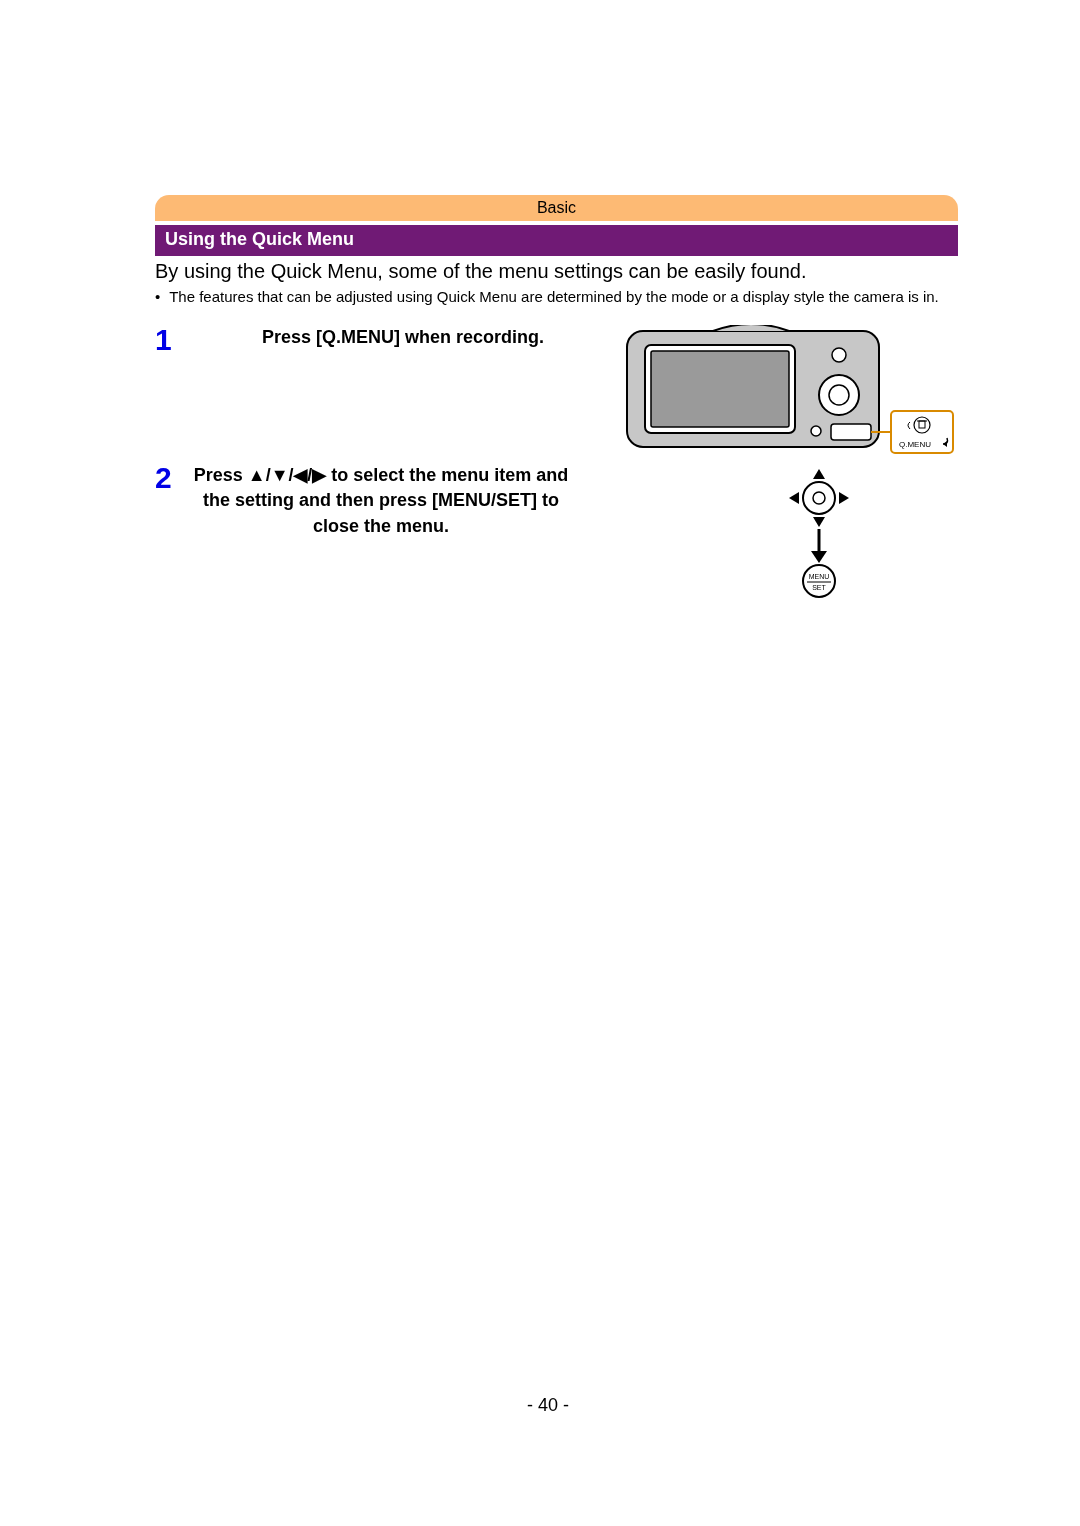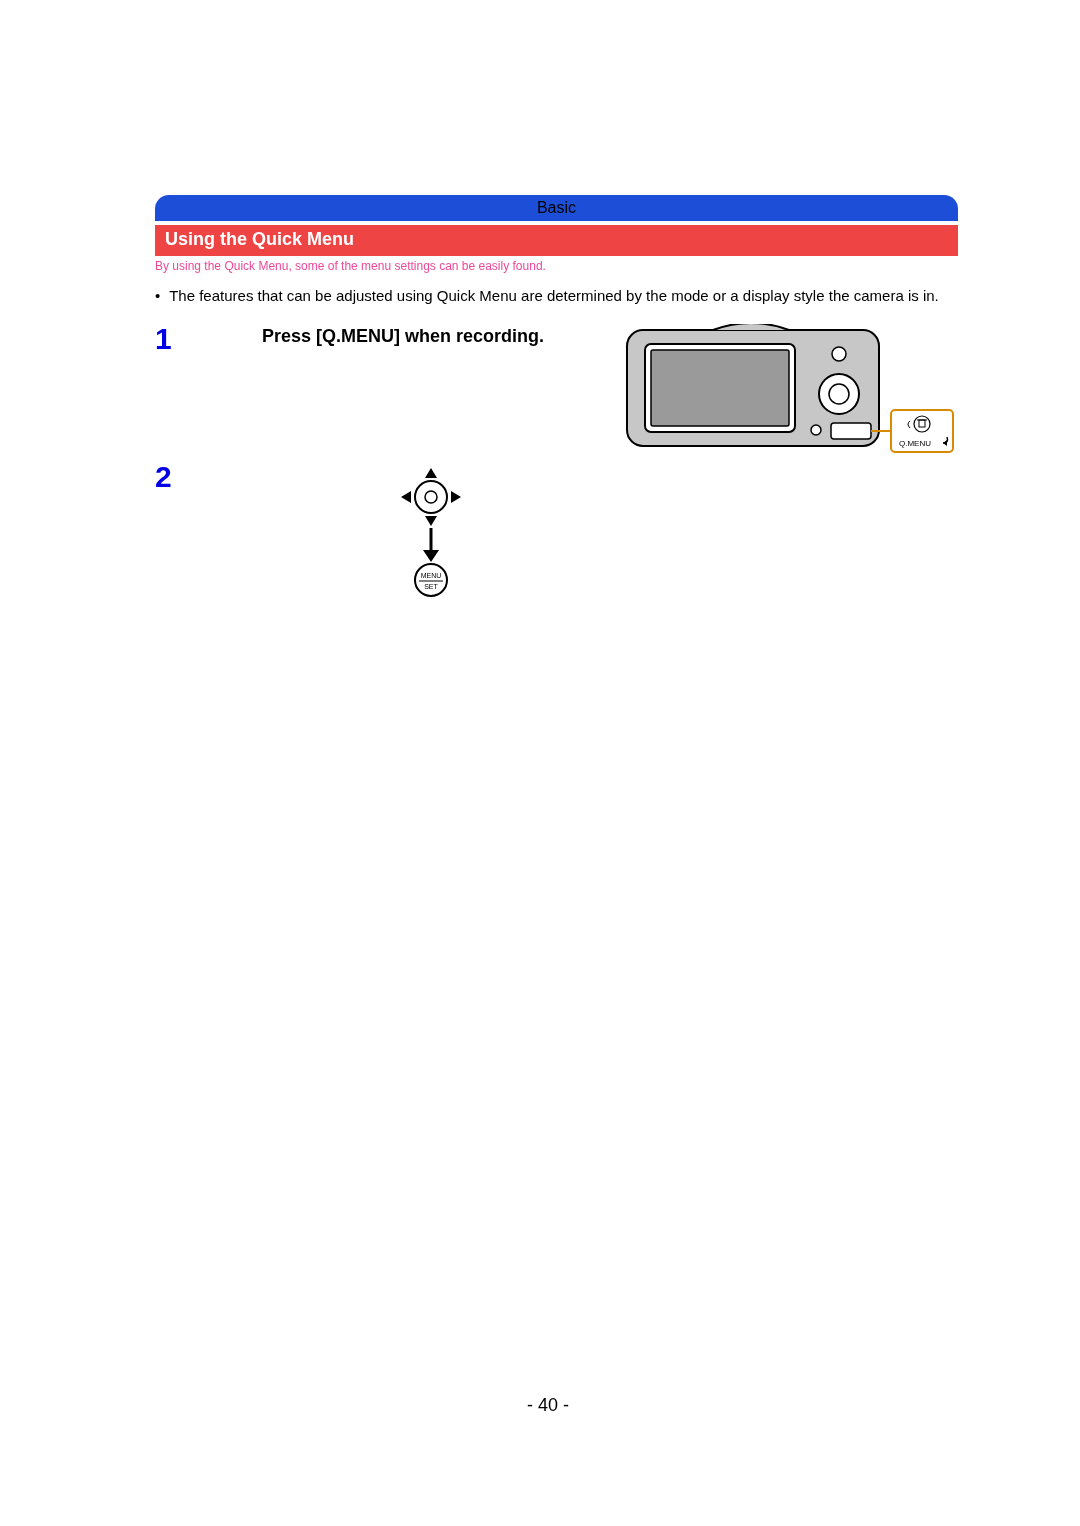--- a/index.html
+++ b/index.html
@@ -13,53 +13,53 @@
     height: 1526px;
     position: relative;
     box-sizing: border-box;
     padding: 190px 122px 80px 155px;
   }
   .header-strip {
     position: absolute;
     left: 155px; right: 122px;
     top: 195px;
     height: 26px;
-    background: #1d4ed8;
+    background: #fdba74;
     border-top-left-radius: 14px;
     border-top-right-radius: 14px;
     text-align: center;
     color: #000;
     font-size: 16px;
     line-height: 26px;
   }
   .title-bar {
     position: absolute;
     left: 155px; right: 122px;
     top: 225px;
-    background: #ef4444;
+    background: #701a75;
     color: #fff;
     font-weight: bold;
     font-size: 18px;
     padding: 4px 10px 6px 10px;
   }
   .body {
     position: absolute;
     left: 155px; right: 122px;
     top: 258px;
   }
   .intro {
-    font-size: 12px;
-    color: #ec4899;
+    font-size: 20px;
+    color: #000000;
     line-height: 1.35;
   }
   .note {
     font-size: 15px;
     color: #000;
     line-height: 1.35;
-    margin-top: 12px;
+    margin-top: 2px;
   }
   .bullet {
     display: inline-block;
     vertical-align: top;
     width: 10px;
   }
   .note-text {
     display: inline-block;
     vertical-align: top;
     width: 770px;
@@ -169,20 +169,23 @@
             <path d="M320 119 q6 0 4 -6" fill="none" stroke="#000" stroke-width="1.5"></path>
             <polygon points="320,119 324,116 324,122" fill="#000"></polygon>
 
             <text x="276" y="122" class="qm-label">Q.MENU</text>
           </svg>
         </div>
       </div>
 
       <div class="step-row" style="margin-top:4px;">
         <div class="step-num">2</div>
+        <div class="step-text" style="max-width:380px;">
+          <span>Press </span><span class="arrow">▲/▼/◀/▶</span><span> to select the menu item and the setting and then press [MENU/SET] to close the menu.</span>
+        </div>
         <div class="img-box dpad">
           <svg viewBox="0 0 100 140" width="100" height="140">
 
             <circle cx="50" cy="35" r="16" fill="#fff" stroke="#000" stroke-width="2"></circle>
             <circle cx="50" cy="35" r="6" fill="none" stroke="#000" stroke-width="1.5"></circle>
             <polygon points="50,6 44,16 56,16" fill="#000"></polygon>
             <polygon points="50,64 44,54 56,54" fill="#000"></polygon>
             <polygon points="20,35 30,29 30,41" fill="#000"></polygon>
             <polygon points="80,35 70,29 70,41" fill="#000"></polygon>
 

